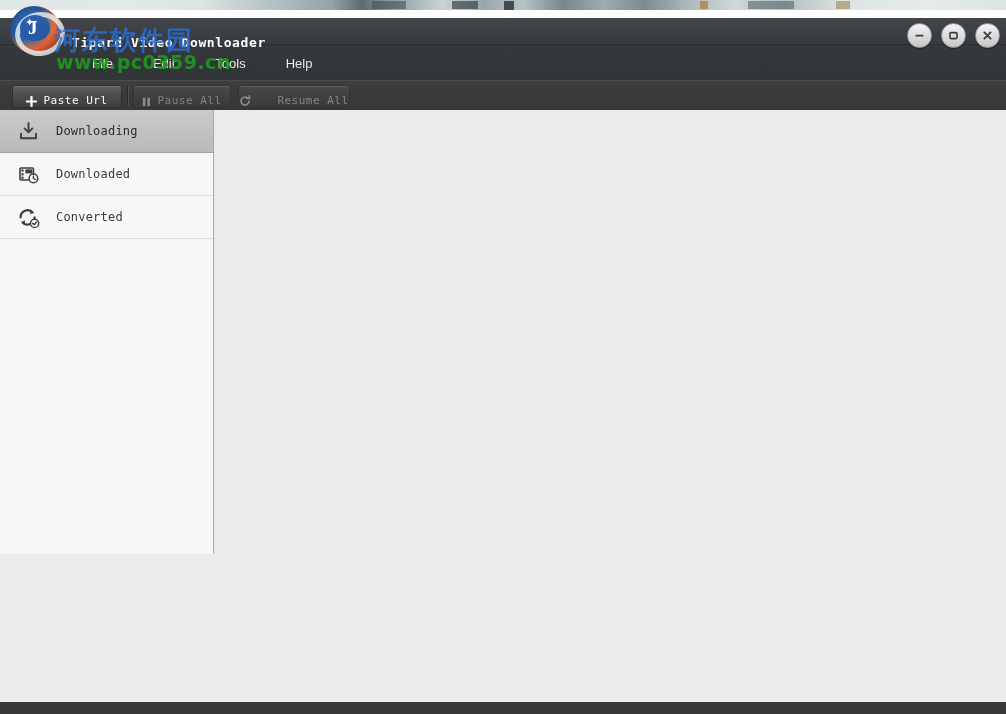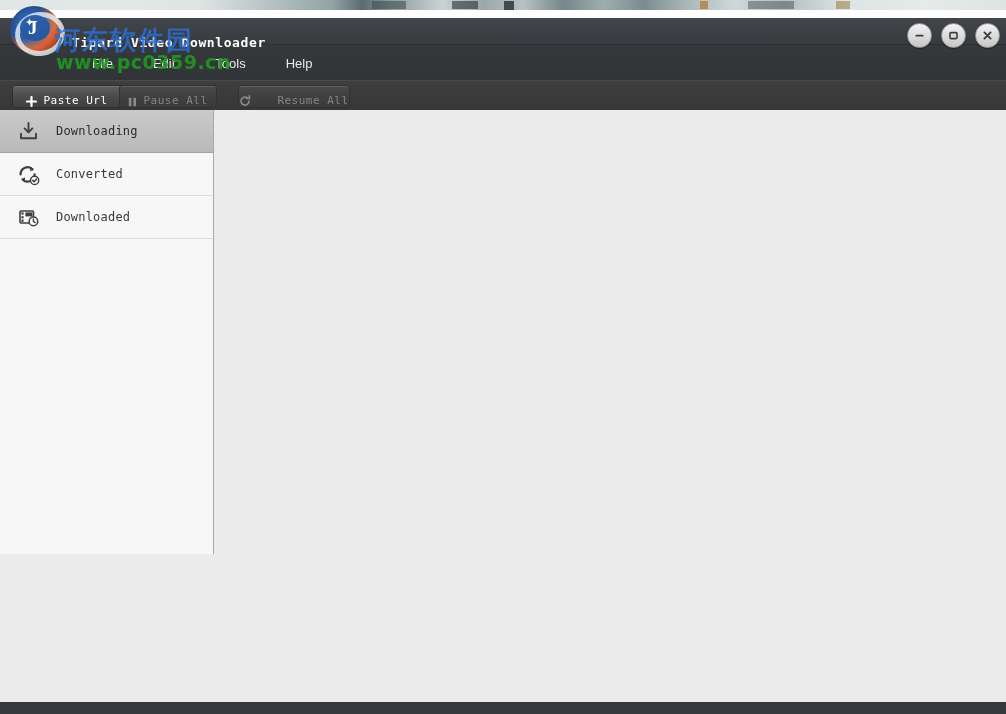--- a/index.html
+++ b/index.html
@@ -223,21 +223,21 @@
     white-space: nowrap;
   }
   .tb-btn.enabled { color: #ffffff; }
   .tb-btn.disabled {
     color: #858585;
     background: linear-gradient(to bottom, #4a4a4a 0%, #404040 48%, #3a3a3a 100%);
     border-color: #323232;
     cursor: default;
   }
   .tb-paste  { left: 12px;  width: 108px; }
-  .tb-pause  { left: 119px; width: 96px; }
+  .tb-pause  { left: 133px; width: 96px; }
   .tb-resume { left: 238px; width: 110px; gap: 20px; }
   .tb-ico { margin-right: 6px; display: inline-flex; align-items: center; }
   .tb-sep {
     position: absolute;
     left: 127px; top: 4px;
     width: 1px; height: 21px;
     background: #2b2b2b;
     border-right: 1px solid #525252;
   }
 
@@ -399,51 +399,51 @@
 
       <div class="side-item active">
         <span class="ico">
           <svg width="21" height="21" viewBox="0 0 21 21">
             <path d="M10.5 2 V10.5" stroke="#3f3f3f" stroke-width="1.9" stroke-linecap="round"></path>
             <path d="M6.6 7.4 L10.5 11.4 L14.4 7.4" fill="none" stroke="#3f3f3f" stroke-width="1.9" stroke-linecap="round" stroke-linejoin="round"></path>
             <path d="M3 12.8 V17.2 H18 V12.8" fill="none" stroke="#3f3f3f" stroke-width="1.9" stroke-linecap="round" stroke-linejoin="round"></path>
           </svg>
         </span>
         <span class="label">Downloading</span>
-      </div>
-
-      <div class="side-item">
-        <span class="ico">
-          <svg width="23" height="23" viewBox="0 0 23 23">
-            <path d="M3.6 11.4 A7 7 0 0 1 15.6 6.4" fill="none" stroke="#3f3f3f" stroke-width="2.2" stroke-linecap="round"></path>
-            <path d="M17.6 11.4 A7 7 0 0 1 5.6 16.4" fill="none" stroke="#3f3f3f" stroke-width="2.2" stroke-linecap="round"></path>
-            <path d="M13.4 3.4 L16.6 6.3 L13.2 8.4" fill="#3f3f3f"></path>
-            <path d="M7.8 19.2 L4.6 16.3 L8 14.2" fill="#3f3f3f"></path>
-            <circle cx="17.6" cy="17.4" r="4.1" fill="#ffffff" stroke="#3f3f3f" stroke-width="1.5"></circle>
-            <path d="M15.7 17.4 L17.1 18.8 L19.6 16.1" fill="none" stroke="#3f3f3f" stroke-width="1.5" stroke-linecap="round" stroke-linejoin="round"></path>
-          </svg>
-        </span>
-        <span class="label">Converted</span>
       </div>
 
       <div class="side-item">
         <span class="ico">
           <svg width="21" height="21" viewBox="0 0 21 21">
             <rect x="2" y="4" width="13.5" height="12" rx="1" fill="none" stroke="#3f3f3f" stroke-width="1.6"></rect>
             <rect x="3.4" y="5.4" width="2.2" height="2.2" fill="#3f3f3f"></rect>
             <rect x="3.4" y="9.2" width="2.2" height="2.2" fill="#3f3f3f"></rect>
             <rect x="3.4" y="12.6" width="2.2" height="2.2" fill="#3f3f3f"></rect>
             <rect x="7.4" y="5.4" width="7" height="4" fill="#3f3f3f"></rect>
             <circle cx="15.4" cy="14.4" r="4.3" fill="#ffffff" stroke="#3f3f3f" stroke-width="1.5"></circle>
             <path d="M15.4 11.9 V14.4 L17.2 15.6" stroke="#3f3f3f" stroke-width="1.4" fill="none" stroke-linecap="round"></path>
           </svg>
         </span>
         <span class="label">Downloaded</span>
       </div>
 
+      <div class="side-item">
+        <span class="ico">
+          <svg width="23" height="23" viewBox="0 0 23 23">
+            <path d="M3.6 11.4 A7 7 0 0 1 15.6 6.4" fill="none" stroke="#3f3f3f" stroke-width="2.2" stroke-linecap="round"></path>
+            <path d="M17.6 11.4 A7 7 0 0 1 5.6 16.4" fill="none" stroke="#3f3f3f" stroke-width="2.2" stroke-linecap="round"></path>
+            <path d="M13.4 3.4 L16.6 6.3 L13.2 8.4" fill="#3f3f3f"></path>
+            <path d="M7.8 19.2 L4.6 16.3 L8 14.2" fill="#3f3f3f"></path>
+            <circle cx="17.6" cy="17.4" r="4.1" fill="#ffffff" stroke="#3f3f3f" stroke-width="1.5"></circle>
+            <path d="M15.7 17.4 L17.1 18.8 L19.6 16.1" fill="none" stroke="#3f3f3f" stroke-width="1.5" stroke-linecap="round" stroke-linejoin="round"></path>
+          </svg>
+        </span>
+        <span class="label">Converted</span>
+      </div>
+
     </div>
 
     <div class="main-panel">
       <span></span>
     </div>
 
   </div>
 
   <div class="footer"></div>
 

